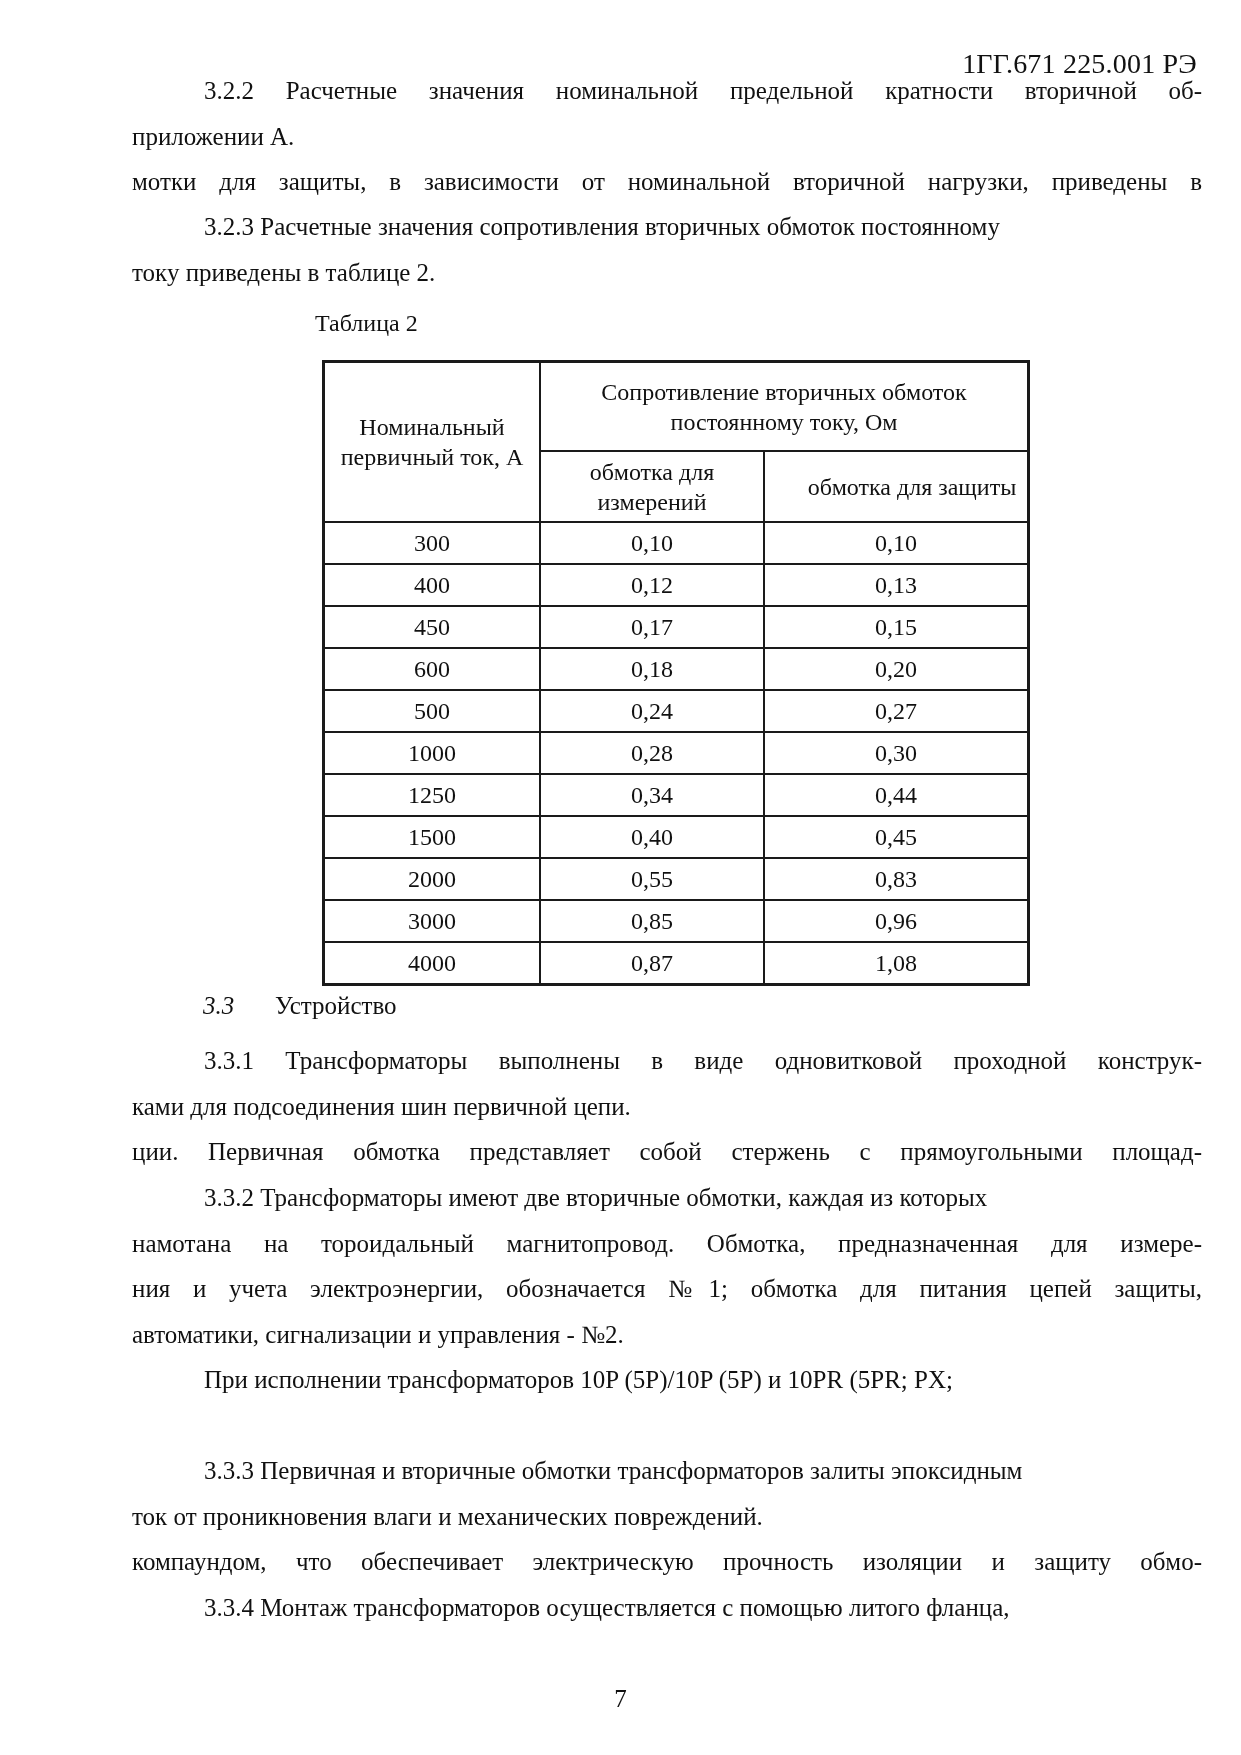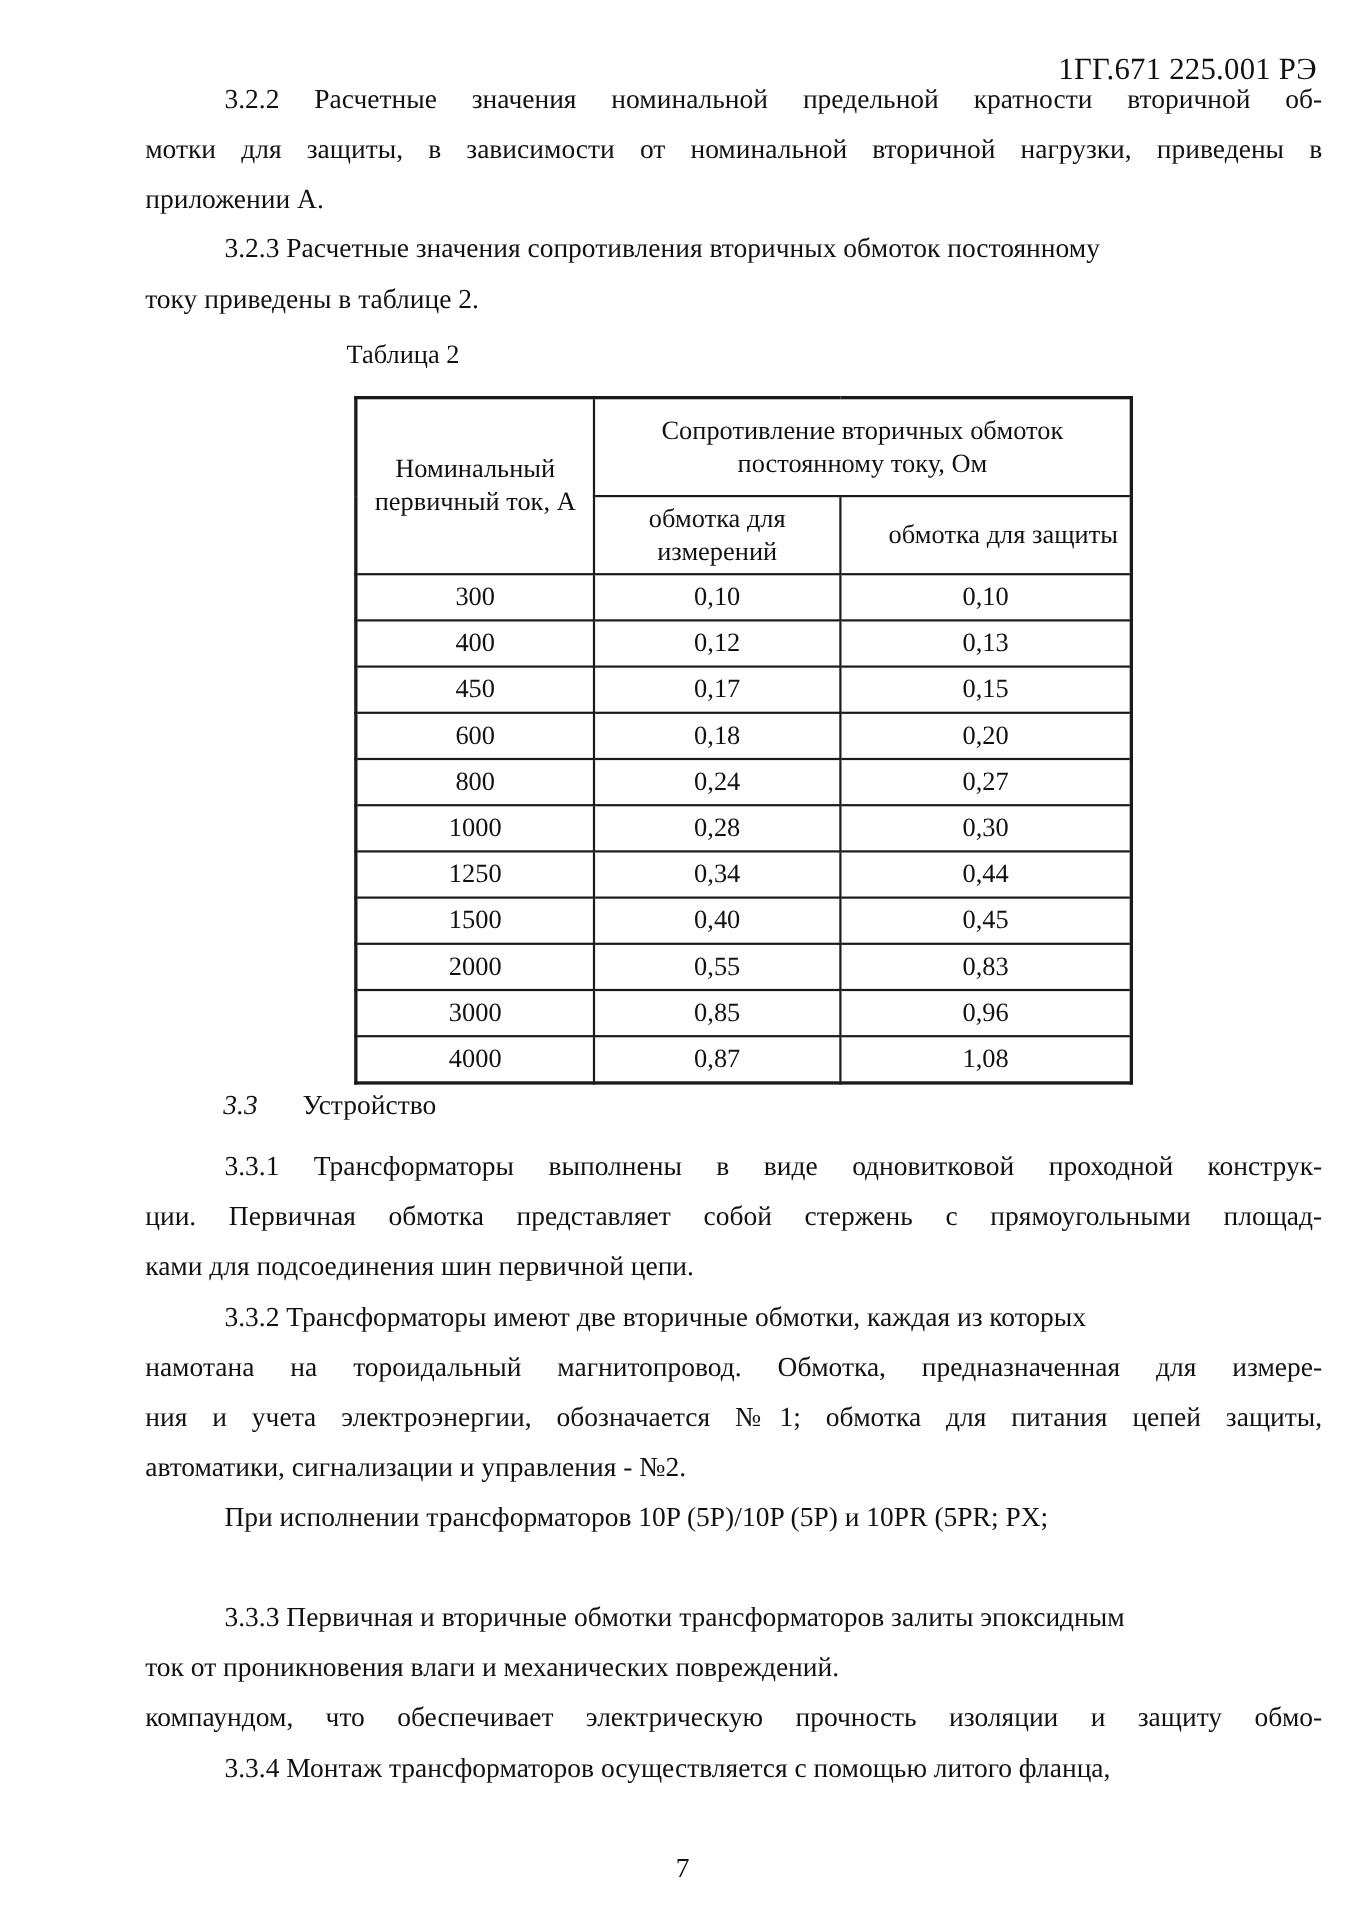--- a/index.html
+++ b/index.html
@@ -23,22 +23,22 @@
   .section .num { display: inline-block; width: 72px; font-style: italic; }
   .page-num { position: absolute; top: 1685px; left: 0; width: 1241px; text-align: center; font-size: 25px; }
 </style>
 </head>
 <body>
 
 <div class="doc-code">1ГГ.671 225.001 РЭ</div>
 
 <div class="p" style="top:66px;">
   <span class="line justify" style="padding-left:72px;">3.2.2  Расчетные значения номинальной предельной кратности вторичной об-</span>
+  <span class="line">приложении А.</span>
   <span class="line justify">мотки для защиты, в зависимости от номинальной вторичной нагрузки, приведены в</span>
-  <span class="line">приложении А.</span>
 </div>
 
 <div class="p" style="top:202px;">
   <span class="line" style="padding-left:72px;">3.2.3  Расчетные значения сопротивления вторичных обмоток постоянному</span>
   <span class="line">току приведены в таблице 2.</span>
 </div>
 
 <div class="caption">Таблица 2</div>
 
 <table class="t2">
@@ -67,21 +67,21 @@
         <td>450</td>
         <td>0,17</td>
         <td>0,15</td>
       </tr>
       <tr class="row">
         <td>600</td>
         <td>0,18</td>
         <td>0,20</td>
       </tr>
       <tr class="row">
-        <td>800</td>
+        <td>500</td>
         <td>0,24</td>
         <td>0,27</td>
       </tr>
       <tr class="row">
         <td>1000</td>
         <td>0,28</td>
         <td>0,30</td>
       </tr>
       <tr class="row">
         <td>1250</td>
@@ -110,22 +110,22 @@
       </tr>
     </tbody>
 </table>
 
 <div class="section" style="top:992px;">
   <span class="num">3.3</span><span>Устройство</span>
 </div>
 
 <div class="p" style="top:1036px;">
   <span class="line justify" style="padding-left:72px;">3.3.1  Трансформаторы выполнены в виде одновитковой проходной конструк-</span>
+  <span class="line">ками для подсоединения шин первичной цепи.</span>
   <span class="line justify">ции. Первичная обмотка представляет собой стержень с прямоугольными площад-</span>
-  <span class="line">ками для подсоединения шин первичной цепи.</span>
 </div>
 
 <div class="p" style="top:1173px;">
   <span class="line" style="padding-left:72px;">3.3.2  Трансформаторы имеют две вторичные обмотки, каждая из которых</span>
   <span class="line justify">намотана на тороидальный магнитопровод. Обмотка, предназначенная для измере-</span>
   <span class="line justify">ния и учета электроэнергии, обозначается №1; обмотка для питания цепей защиты,</span>
   <span class="line">автоматики, сигнализации и управления - №2.</span>
 </div>
 
 <div class="p" style="top:1355px;">

